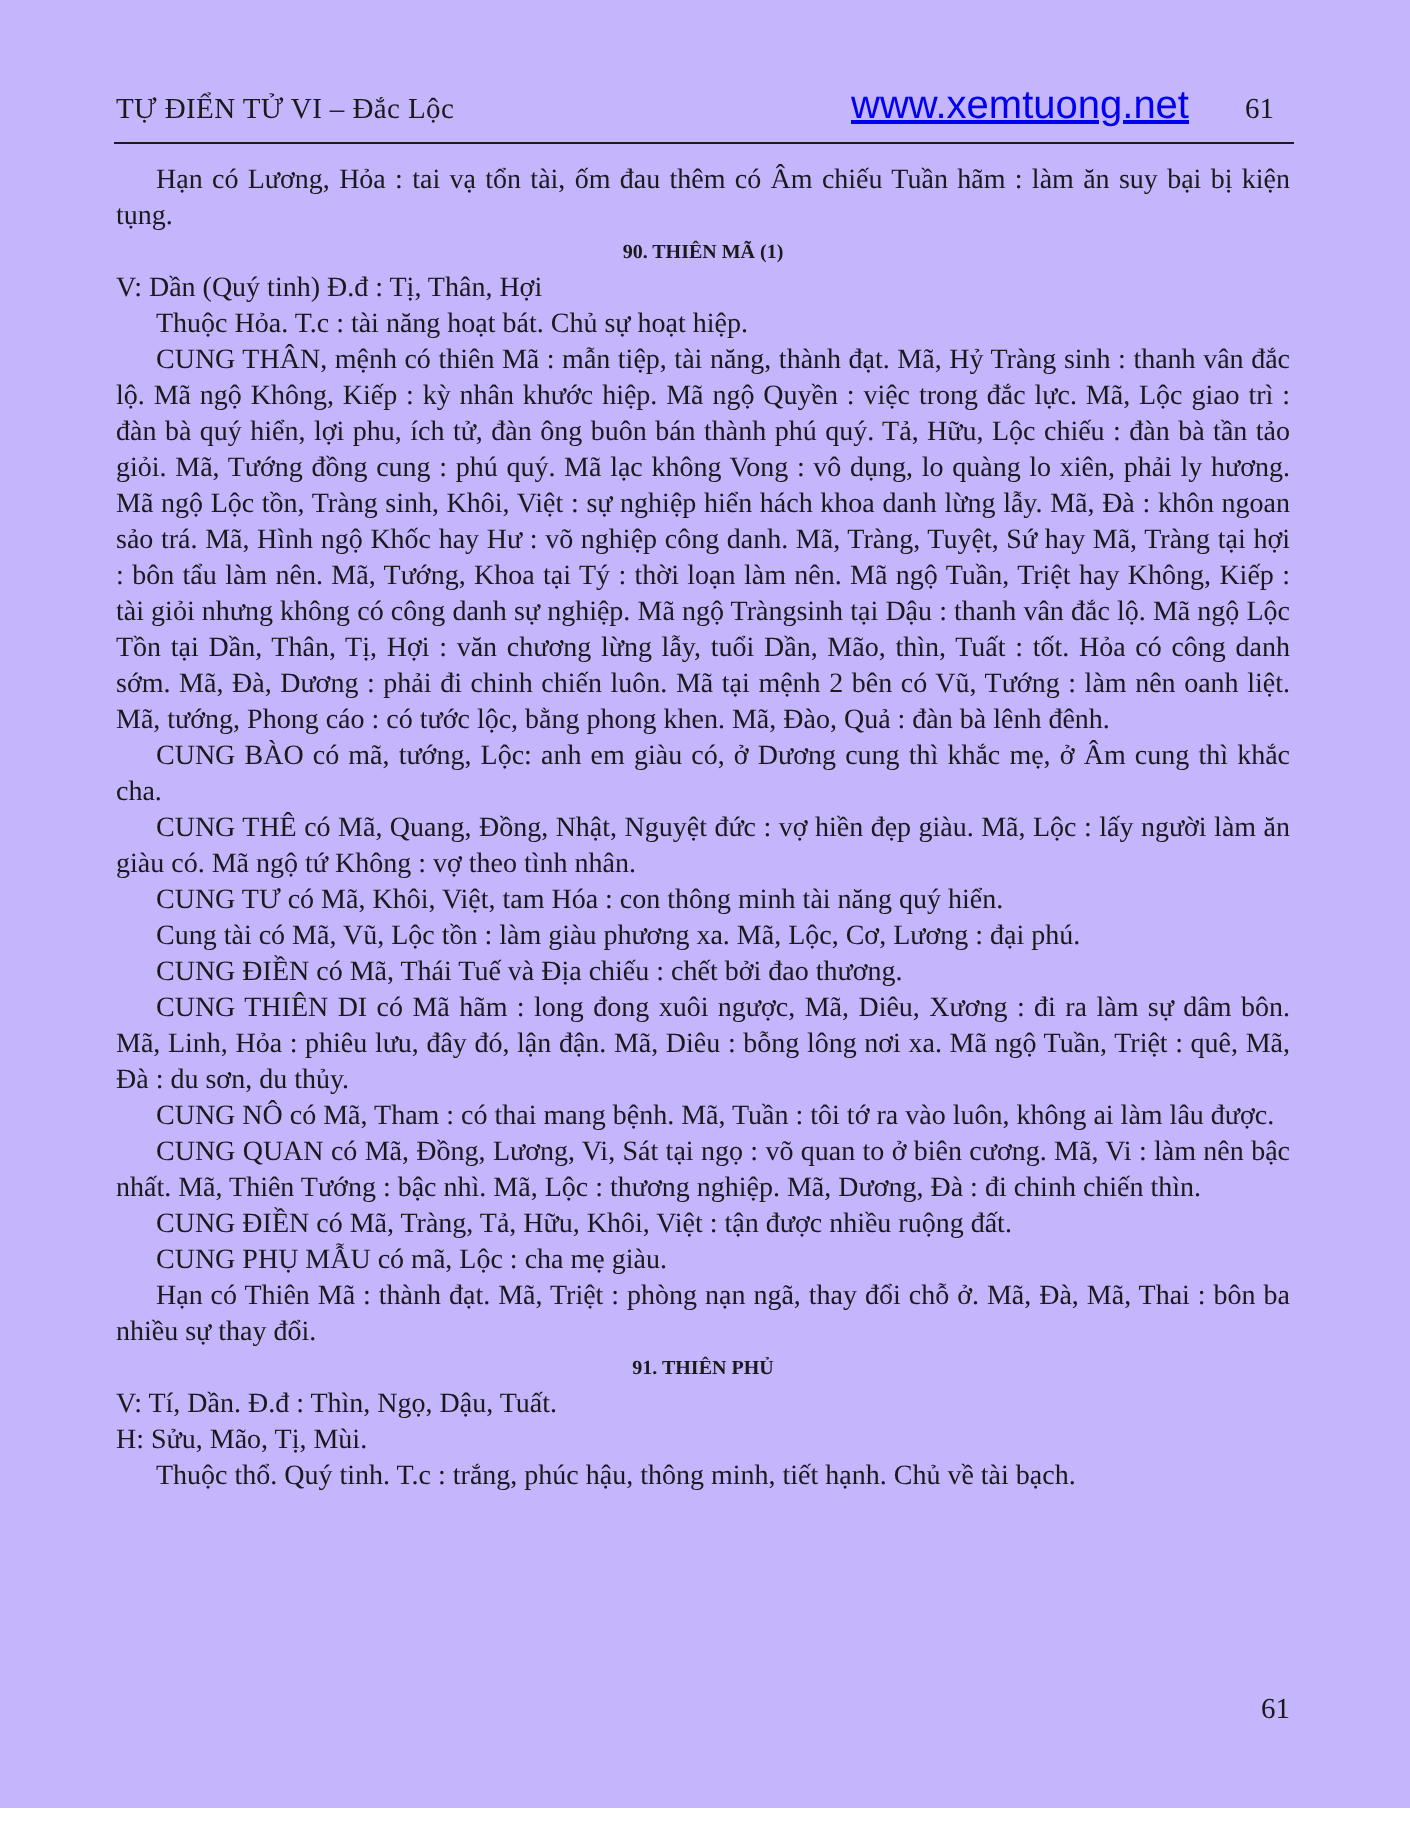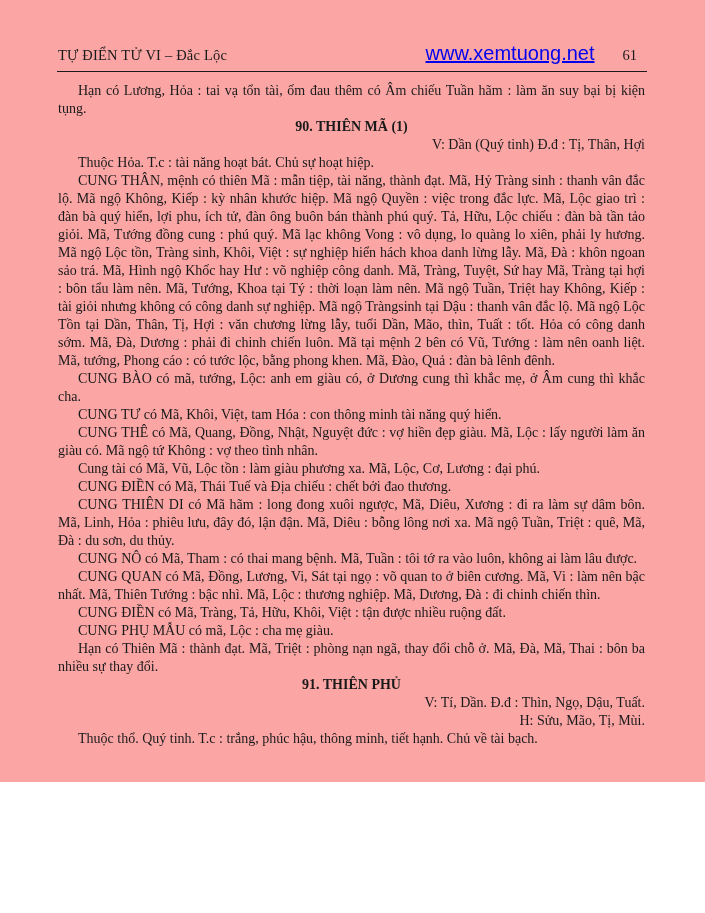--- a/index.html
+++ b/index.html
@@ -3,22 +3,22 @@
 <meta charset="utf-8">
 <style>
   html, body {
     margin: 0;
     padding: 0;
     background: #ffffff;
   }
   .page {
     position: relative;
     width: 705px;
-    height: 782px;
-    background: #fca5a5;
+    height: 904px;
+    background: #c4b5fd;
     font-family: "Liberation Serif", "DejaVu Serif", serif;
     color: #1a1a1a;
     overflow: hidden;
   }
   .header {
     position: absolute;
     left: 58px;
     top: 42px;
     width: 587px;
     display: flex;
@@ -60,27 +60,27 @@
     text-align: justify;
   }
   .content p, .content h2 {
     margin: 0;
     padding: 0;
   }
   .para {
     text-indent: 20px;
   }
   .heading {
-    font-size: 14px;
+    font-size: 10px;
     font-weight: bold;
     text-align: center;
     text-indent: 0;
   }
   .center {
-    text-align: right;
+    text-align: left;
     text-indent: 0;
   }
   .footer {
     position: absolute;
     left: 58px;
     top: 847px;
     width: 587px;
     text-align: right;
     font-size: 14.5px;
   }
@@ -98,22 +98,22 @@
 
   <div class="rule"></div>
 
   <div class="content">
     <p class="para">Hạn có Lương, Hỏa : tai vạ tổn tài, ốm đau thêm có Âm chiếu Tuần hãm : làm ăn suy bại bị kiện tụng.</p>
     <h2 class="heading">90. THIÊN MÃ (1)</h2>
     <p class="center">V: Dần (Quý tinh) Đ.đ : Tị, Thân, Hợi</p>
     <p class="para">Thuộc Hỏa. T.c : tài năng hoạt bát. Chủ sự hoạt hiệp.</p>
     <p class="para">CUNG THÂN, mệnh có thiên Mã : mẫn tiệp, tài năng, thành đạt. Mã, Hỷ Tràng sinh : thanh vân đắc lộ. Mã ngộ Không, Kiếp : kỳ nhân khước hiệp. Mã ngộ Quyền : việc trong đắc lực. Mã, Lộc giao trì : đàn bà quý hiển, lợi phu, ích tử, đàn ông buôn bán thành phú quý. Tả, Hữu, Lộc chiếu : đàn bà tần tảo giỏi. Mã, Tướng đồng cung : phú quý. Mã lạc không Vong : vô dụng, lo quàng lo xiên, phải ly hương. Mã ngộ Lộc tồn, Tràng sinh, Khôi, Việt : sự nghiệp hiển hách khoa danh lừng lẫy. Mã, Đà : khôn ngoan sảo trá. Mã, Hình ngộ Khốc hay Hư : võ nghiệp công danh. Mã, Tràng, Tuyệt, Sứ hay Mã, Tràng tại hợi : bôn tẩu làm nên. Mã, Tướng, Khoa tại Tý : thời loạn làm nên. Mã ngộ Tuần, Triệt hay Không, Kiếp : tài giỏi nhưng không có công danh sự nghiệp. Mã ngộ Tràngsinh tại Dậu : thanh vân đắc lộ. Mã ngộ Lộc Tồn tại Dần, Thân, Tị, Hợi : văn chương lừng lẫy, tuổi Dần, Mão, thìn, Tuất : tốt. Hỏa có công danh sớm. Mã, Đà, Dương : phải đi chinh chiến luôn. Mã tại mệnh 2 bên có Vũ, Tướng : làm nên oanh liệt. Mã, tướng, Phong cáo : có tước lộc, bằng phong khen. Mã, Đào, Quả : đàn bà lênh đênh.</p>
     <p class="para">CUNG BÀO có mã, tướng, Lộc: anh em giàu có, ở Dương cung thì khắc mẹ, ở Âm cung thì khắc cha.</p>
+    <p class="para">CUNG THÊ có Mã, Quang, Đồng, Nhật, Nguyệt đức : vợ hiền đẹp giàu. Mã, Lộc : lấy người làm ăn giàu có. Mã ngộ tứ Không : vợ theo tình nhân.</p>
     <p class="para">CUNG TƯ có Mã, Khôi, Việt, tam Hóa : con thông minh tài năng quý hiển.</p>
-    <p class="para">CUNG THÊ có Mã, Quang, Đồng, Nhật, Nguyệt đức : vợ hiền đẹp giàu. Mã, Lộc : lấy người làm ăn giàu có. Mã ngộ tứ Không : vợ theo tình nhân.</p>
     <p class="para">Cung tài có Mã, Vũ, Lộc tồn : làm giàu phương xa. Mã, Lộc, Cơ, Lương : đại phú.</p>
     <p class="para">CUNG ĐIỀN có Mã, Thái Tuế và Địa chiếu : chết bởi đao thương.</p>
     <p class="para">CUNG THIÊN DI có Mã hãm : long đong xuôi ngược, Mã, Diêu, Xương : đi ra làm sự dâm bôn. Mã, Linh, Hỏa : phiêu lưu, đây đó, lận đận. Mã, Diêu : bỗng lông nơi xa. Mã ngộ Tuần, Triệt : quê, Mã, Đà : du sơn, du thủy.</p>
     <p class="para">CUNG NÔ có Mã, Tham : có thai mang bệnh. Mã, Tuần : tôi tớ ra vào luôn, không ai làm lâu được.</p>
     <p class="para">CUNG QUAN có Mã, Đồng, Lương, Vi, Sát tại ngọ : võ quan to ở biên cương. Mã, Vi : làm nên bậc nhất. Mã, Thiên Tướng : bậc nhì. Mã, Lộc : thương nghiệp. Mã, Dương, Đà : đi chinh chiến thìn.</p>
     <p class="para">CUNG ĐIỀN có Mã, Tràng, Tả, Hữu, Khôi, Việt : tận được nhiều ruộng đất.</p>
     <p class="para">CUNG PHỤ MẪU có mã, Lộc : cha mẹ giàu.</p>
     <p class="para">Hạn có Thiên Mã : thành đạt. Mã, Triệt : phòng nạn ngã, thay đổi chỗ ở. Mã, Đà, Mã, Thai : bôn ba nhiều sự thay đổi.</p>
     <h2 class="heading">91. THIÊN PHỦ</h2>
     <p class="center">V: Tí, Dần. Đ.đ : Thìn, Ngọ, Dậu, Tuất.</p>

